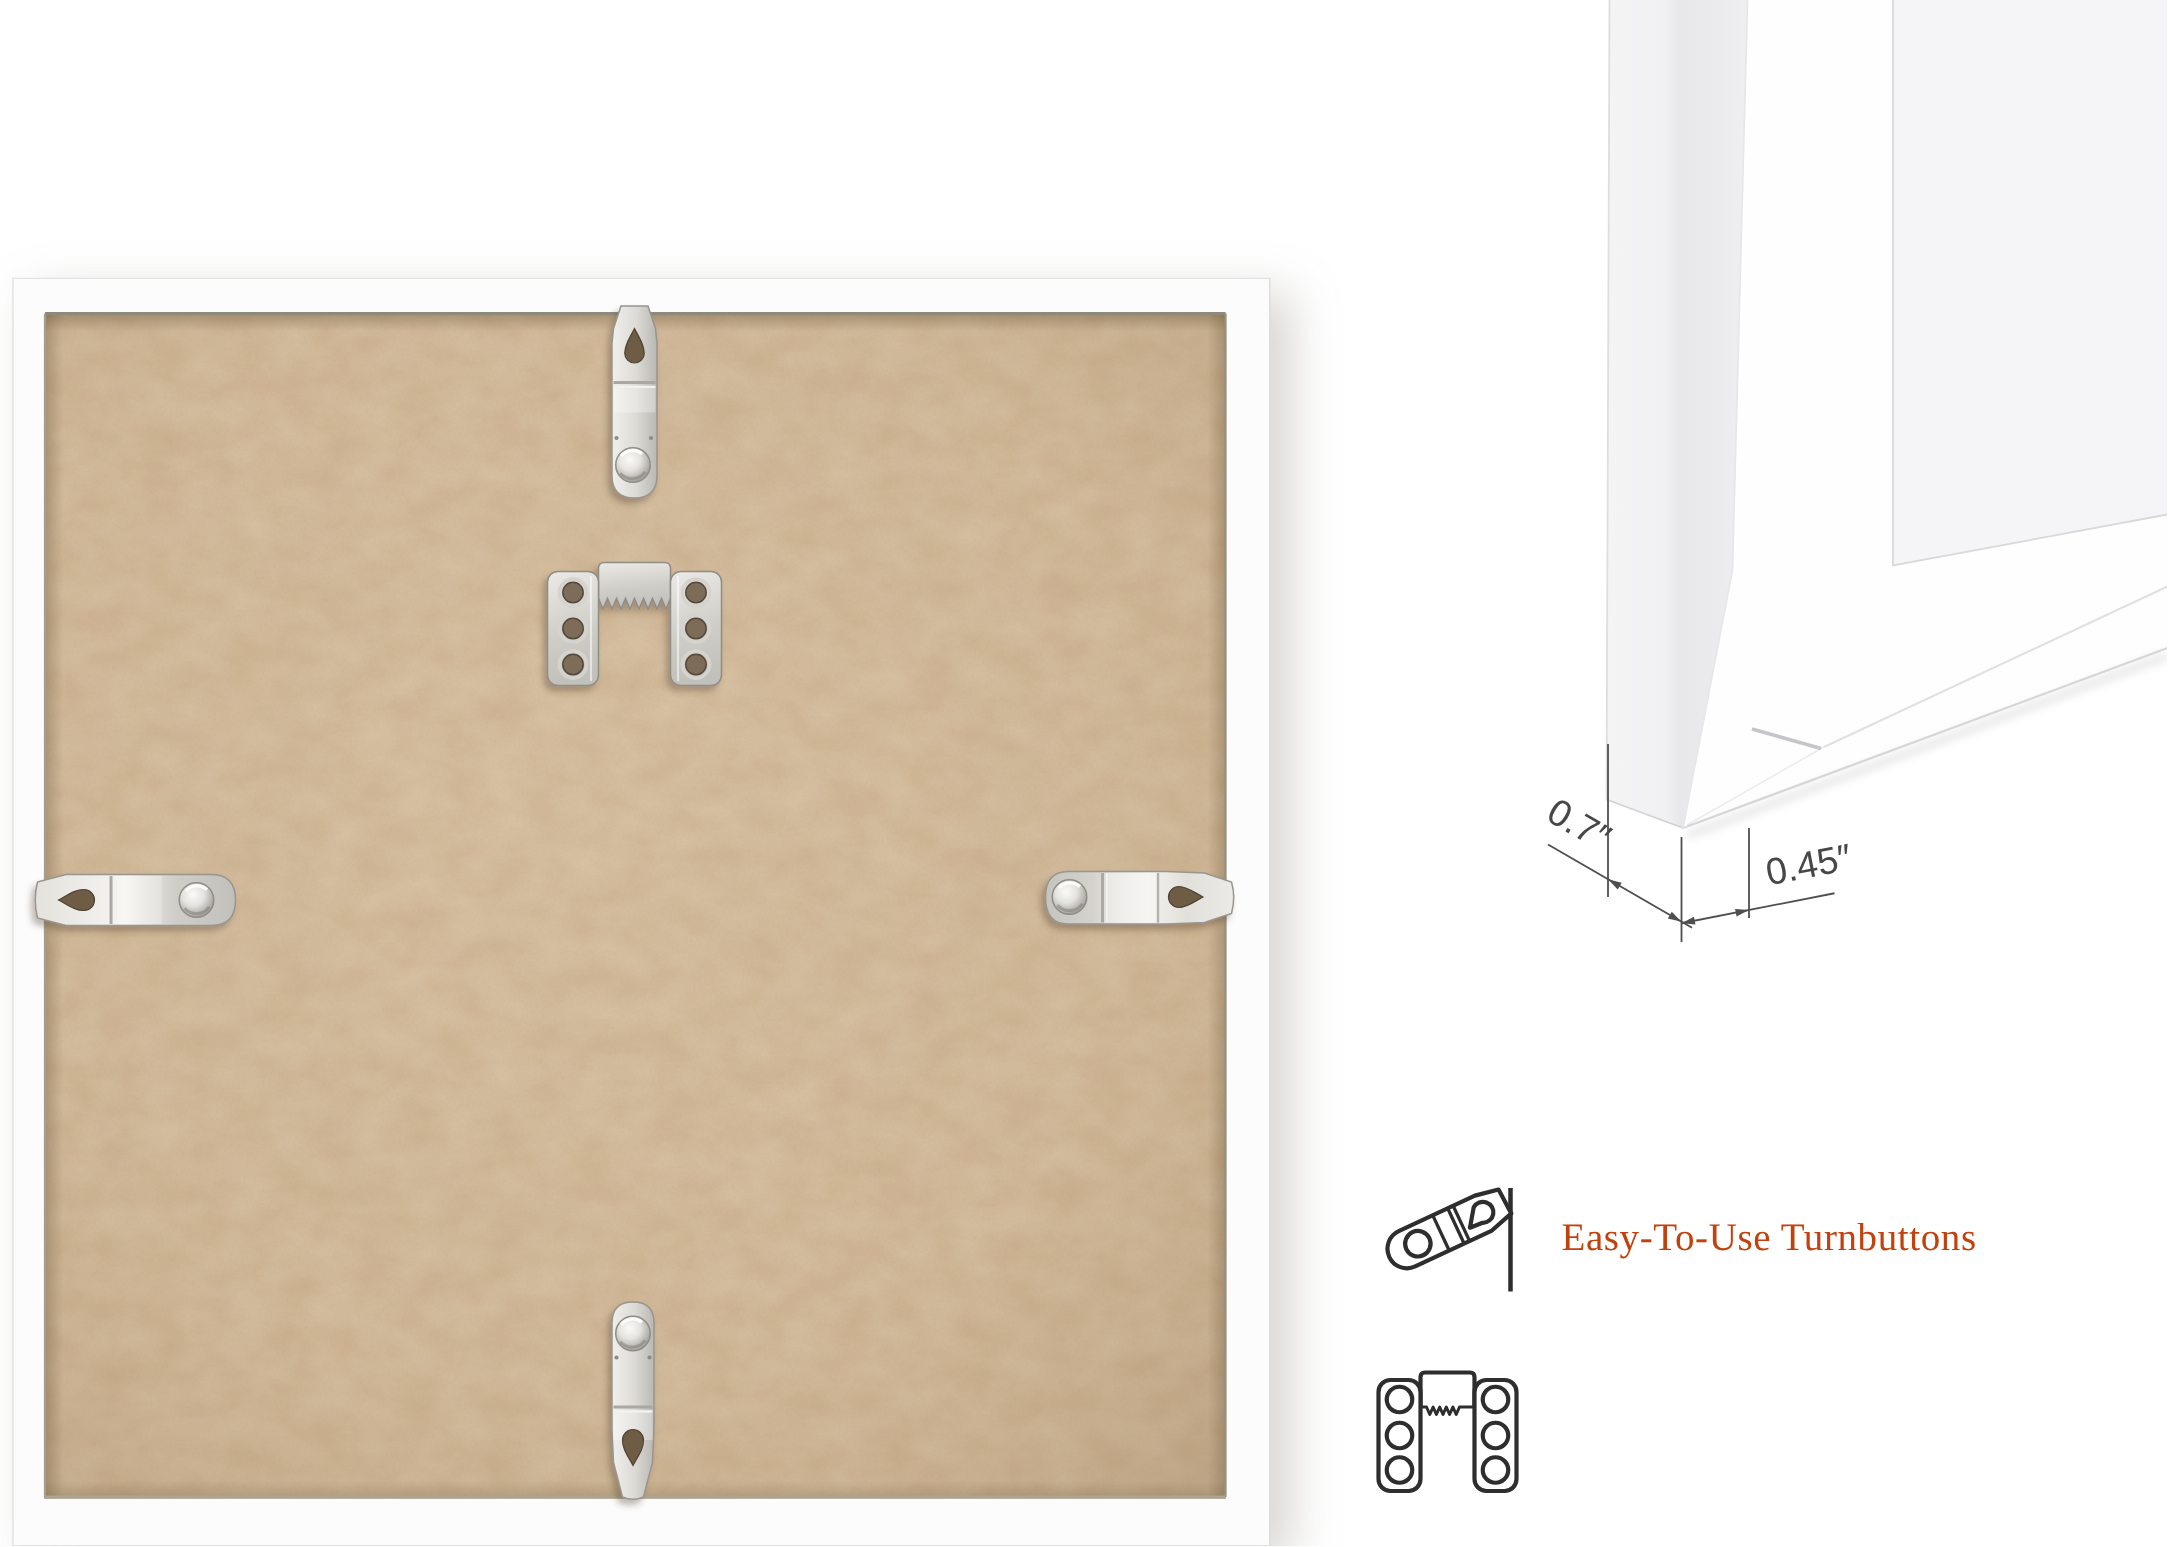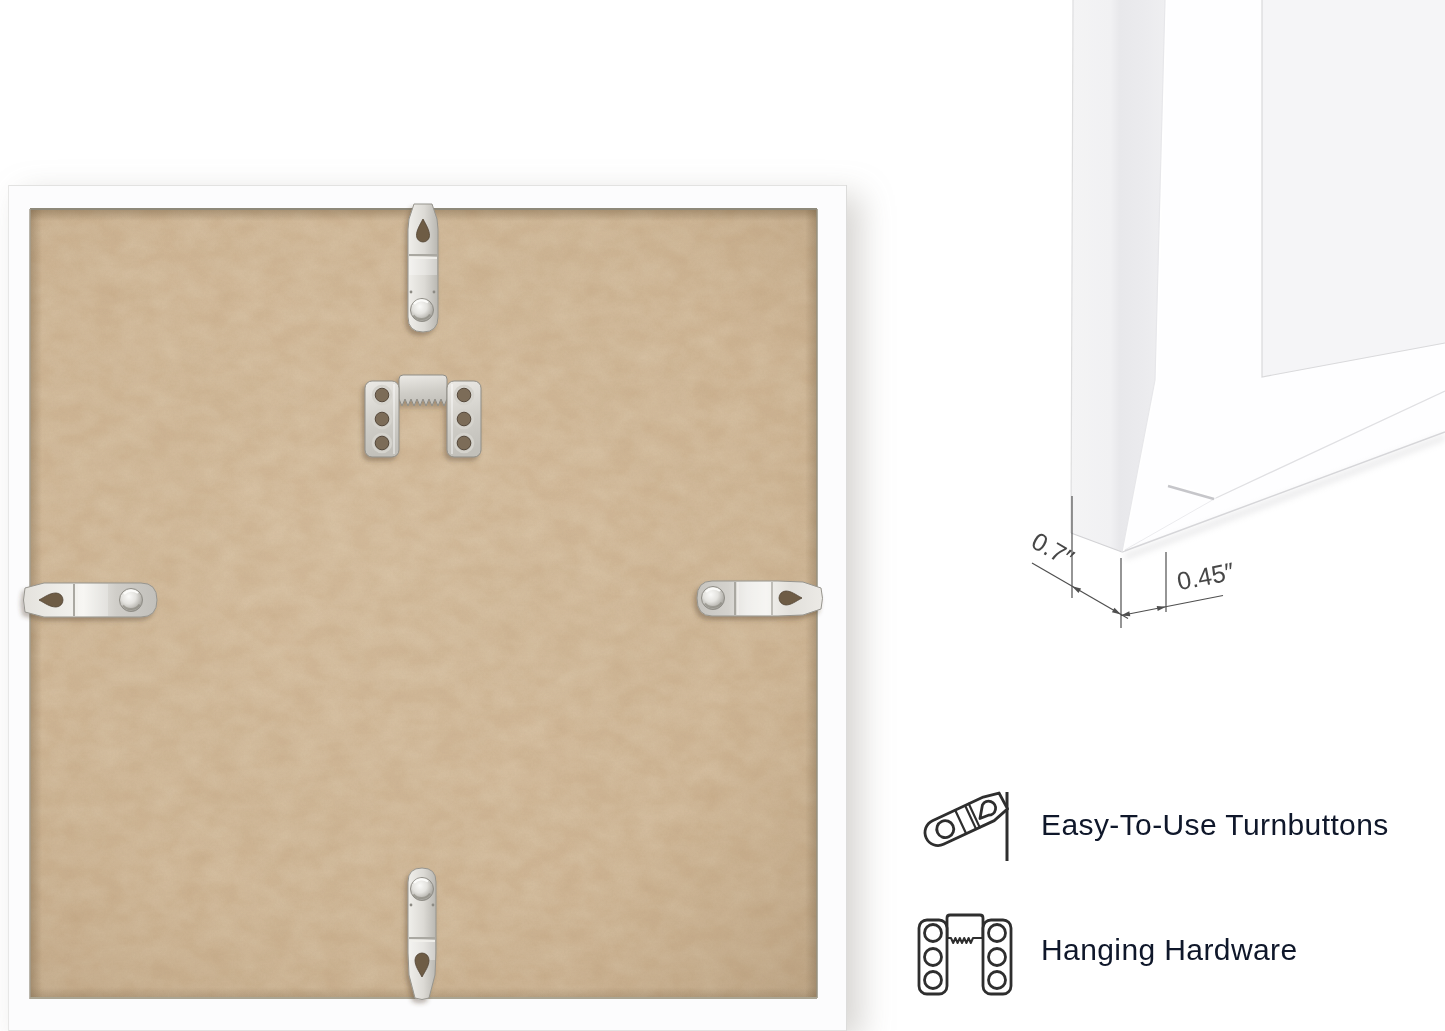--- a/index.html
+++ b/index.html
@@ -1,22 +1,22 @@
 <!DOCTYPE html>
 <html><head>
 <meta charset="utf-8">
 <style>
   html,body{margin:0;padding:0;background:#ffffff;}
   #canvas{position:relative;width:1445px;height:1031px;background:#ffffff;overflow:hidden;
           font-family:"Liberation Sans", sans-serif;}
   .abs{position:absolute;}
   #photo-svg{left:8px;top:185px;filter:drop-shadow(14px 10px 16px rgba(110,105,95,.28));}
   #corner-svg{left:1010px;top:0;}
-  .cap{position:absolute;font-size:30px;line-height:38px;color:#0f172a;letter-spacing:.4px;
-       font-weight:400;white-space:nowrap;}
+  .cap{position:absolute;font-size:26px;line-height:38px;color:#c2410c;letter-spacing:.4px;
+       font-weight:400;white-space:nowrap;font-family:Liberation Serif, serif;}
   .icon-svg{position:absolute;}
 </style>
 </head>
 <body>
 
 <div id="canvas">
 
   <svg id="photo-svg" class="abs" width="839" height="846" viewBox="0 0 839 846">
     <defs>
       <filter id="mdftex" x="0%" y="0%" width="100%" height="100%">
@@ -258,15 +258,14 @@
       <rect x="19" y="15" width="28" height="74" rx="8"></rect>
       <rect x="83" y="15" width="28" height="74" rx="8"></rect>
       <circle cx="33" cy="28" r="8.5" fill="none"></circle>
       <circle cx="33" cy="52" r="8.5" fill="none"></circle>
       <circle cx="33" cy="75" r="8.5" fill="none"></circle>
       <circle cx="97" cy="28" r="8.5" fill="none"></circle>
       <circle cx="97" cy="52" r="8.5" fill="none"></circle>
       <circle cx="97" cy="75" r="8.5" fill="none"></circle>
     </g>
   </svg>
-  <div class="cap" style="left:1041px;top:931px">Hanging Hardware</div>
 
 </div>
 
 </body></html>

